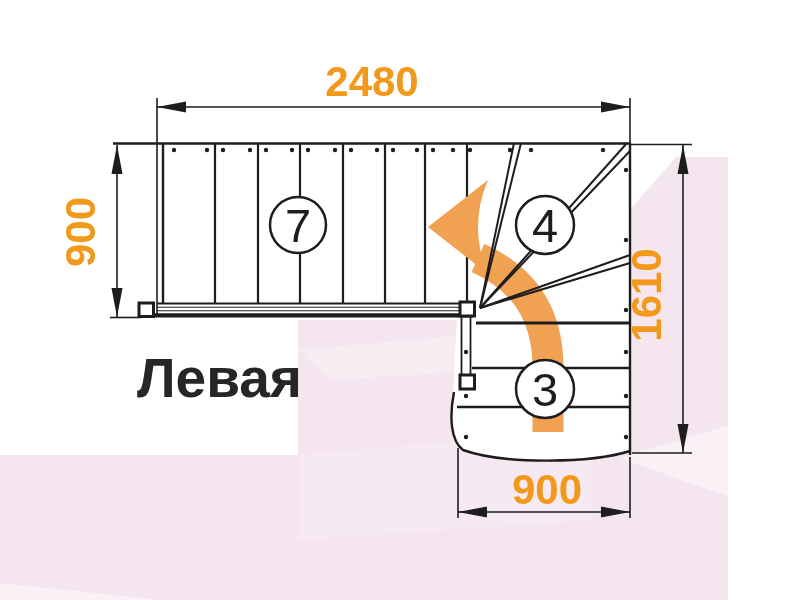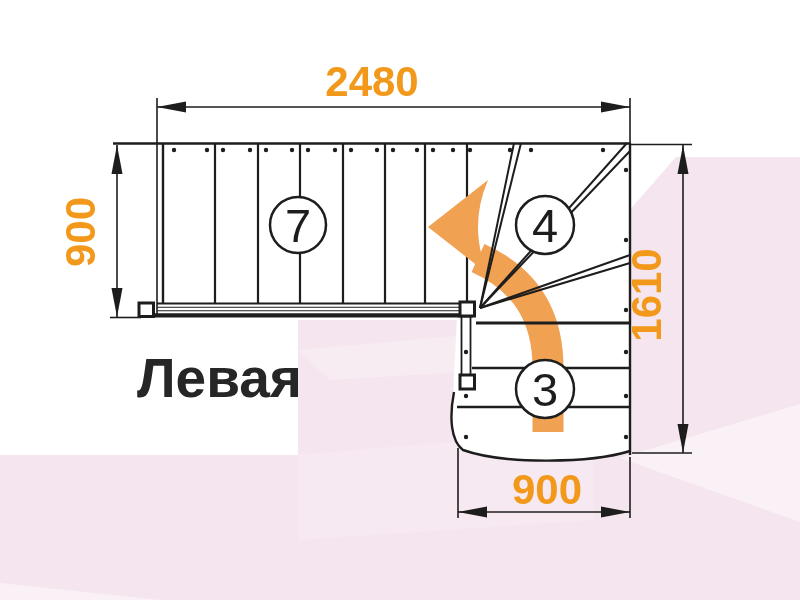--- a/index.html
+++ b/index.html
@@ -1,16 +1,16 @@
 <!DOCTYPE html>
 <html><head>
 <meta charset="utf-8">
 <style>
   html,body{margin:0;padding:0;}
-  .stage{position:relative;width:800px;height:600px;background:#ffffff;overflow:hidden;
+  .stage{position:relative;width:728px;height:600px;background:#ffffff;overflow:hidden;
          font-family:"Liberation Sans", sans-serif;}
   svg{display:block;}
   .dim-text{fill:#F2991B;font-family:"Liberation Sans",sans-serif;font-size:42px;font-weight:700;}
   .title-text{fill:#262626;font-family:"Liberation Sans",sans-serif;font-size:55px;font-weight:700;}
   .badge-text{fill:#1d1d1d;font-family:"Liberation Sans",sans-serif;font-size:47px;font-weight:400;}
   .plan-line{stroke:#1d1d1d;fill:none;}
   .thin{stroke-width:1.6;}
 </style>
 </head>
 <body>

